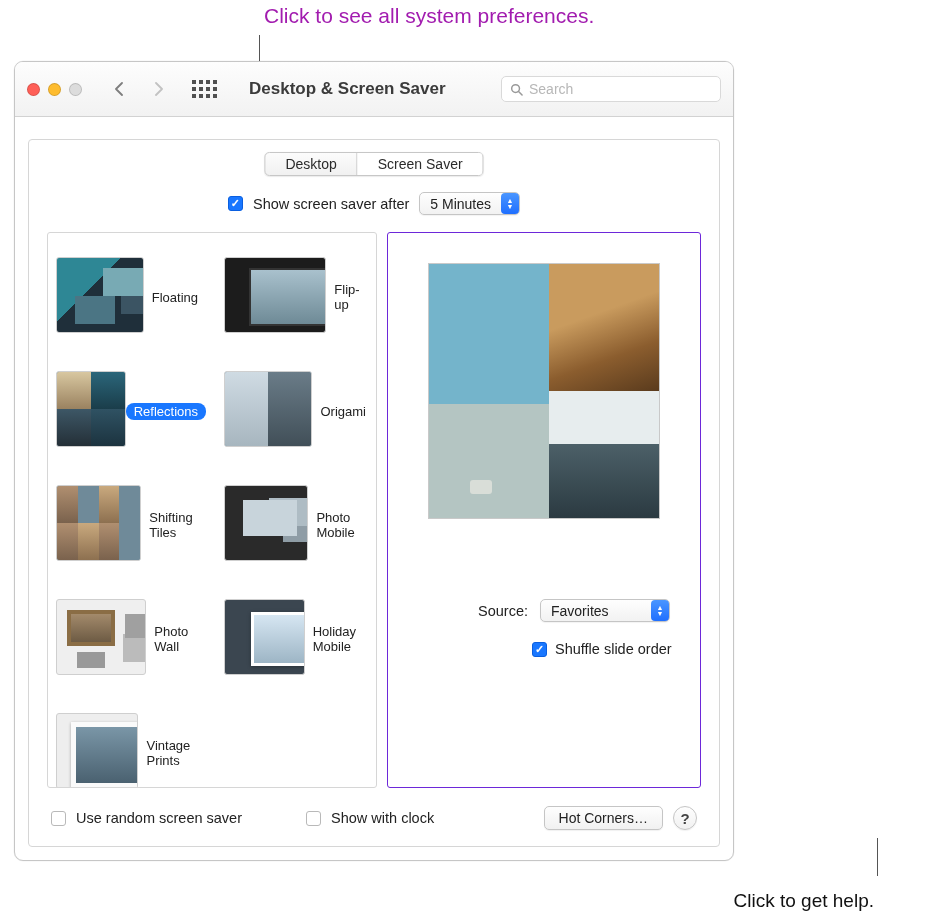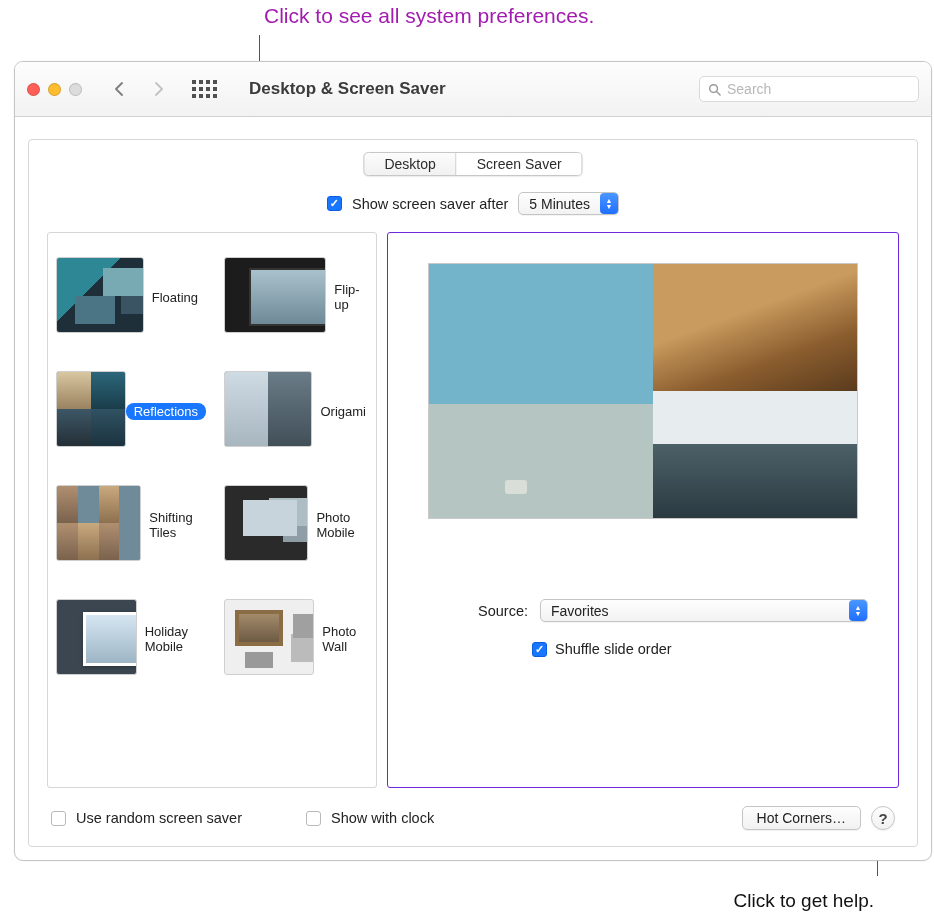--- a/index.html
+++ b/index.html
@@ -36,21 +36,21 @@
     position: absolute;
     bottom: 48px; right: 56px;
     width: 1px; height: 38px;
     background: #555;
   }
 
   
   .window {
     position: absolute;
     top: 61px; left: 14px;
-    width: 918px; height: 800px;
+    width: 720px; height: 800px;
     border: 1px solid #c6c6c6;
     border-radius: 9px;
     background: #fff;
     box-shadow: 0 0 0 0.5px rgba(0,0,0,0.05);
     overflow: hidden;
   }
   .titlebar {
     height: 55px;
     border-bottom: 1px solid #d2d2d2;
     background: linear-gradient(#fdfdfd,#f2f2f2);
@@ -395,26 +395,30 @@
             <div></div>
             <div></div>
           </div>
           <div class="label">Shifting Tiles</div>
         </div>
         <div class="saver">
           <div class="thumb th-photomobile"></div>
           <div class="label">Photo Mobile</div>
         </div>
         <div class="saver">
+          <div class="thumb th-photowall"></div>
+          <div class="label">Photo Wall</div>
+        </div>
+        <div class="saver">
           <div class="thumb th-holidaymobile"></div>
           <div class="label">Holiday Mobile</div>
         </div>
         <div class="saver">
-          <div class="thumb th-photowall"></div>
-          <div class="label">Photo Wall</div>
+          <div class="thumb th-vintage"></div>
+          <div class="label">Vintage Prints</div>
         </div>
       </div>
 
     <div class="preview">
       <div class="preview-img">
         <div class="pv-l"></div>
         <div class="pv-tr"></div>
         <div class="pv-br"></div>
       </div>
 

